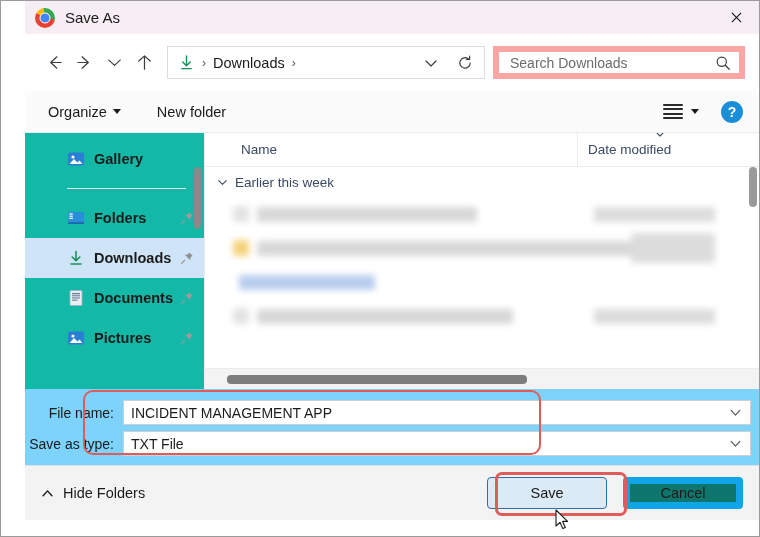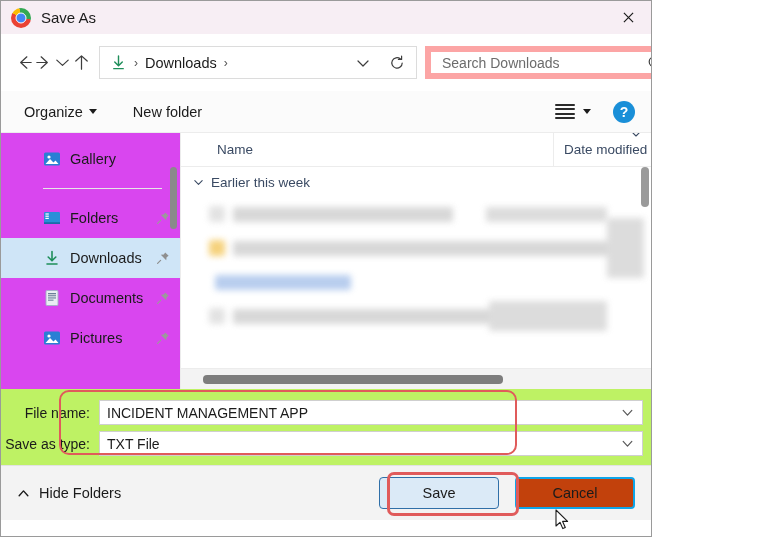--- a/index.html
+++ b/index.html
@@ -4,24 +4,25 @@
 <style>
   * { box-sizing: border-box; margin: 0; padding: 0; }
   html, body {
     width: 760px; height: 537px;
     font-family: "Liberation Sans", sans-serif;
     background: #ffffff;
     overflow: hidden;
   }
   #dialog {
     position: relative;
-    width: 652px; height: 537px;
+    width: 760px; height: 537px;
     background: #ffffff;
     border: 1px solid #9a9a9a;
     overflow: hidden;
+    padding-left: 24px;
   }
 
   
   .titlebar {
     height: 33px;
     background: #f7eef4;
     display: flex; align-items: center;
     position: relative;
   }
   .chrome-logo {
@@ -130,25 +131,26 @@
     background: #1a8fd8; color: #ffffff;
     display: flex; align-items: center; justify-content: center;
     font-size: 14px; font-weight: bold; margin-left: 14px;
   }
 
   
   .body-split { display: flex; height: 256px; }
 
   .sidebar {
     width: 180px; flex: none;
-    background: #d946ef;
+    background: #14b8a6;
     position: relative;
     border-right: 1px solid #ececec;
     padding-top: 6px;
     overflow: hidden;
+    font-weight: bold;
   }
   .nav-item {
     height: 40px;
     display: flex; align-items: center;
     padding-left: 42px; padding-right: 10px;
     position: relative;
     border-radius: 0;
   }
   .nav-item.selected { background: #cfe5f7; }
   .nav-label { font-size: 14.5px; color: #1b1b1b; white-space: nowrap; }
@@ -226,21 +228,21 @@
     height: 21px; background: #f3f3f3; position: relative; flex: none;
     border-top: 1px solid #ececec;
   }
   .hscroll-thumb {
     position: absolute; left: 22px; top: 6px;
     width: 300px; height: 9px; background: #7d7d7d; border-radius: 4px;
   }
 
   
   .formzone {
-    height: 76px; background: #bef264;
+    height: 76px; background: #7dd3fc;
     position: relative;
     padding-top: 8px;
   }
   .frow2 { height: 31px; display: flex; align-items: center; }
   .flabel {
     width: 98px; text-align: right; padding-right: 9px;
     font-size: 14px; color: #1b1b1b; flex: none;
   }
   .finput {
     flex: 1; height: 25px; margin-right: 8px;
@@ -276,21 +278,21 @@
   .btn {
     width: 120px; height: 32px;
     display: flex; align-items: center; justify-content: center;
     font-size: 14.5px; color: #1b1b1b;
     border-radius: 4px;
   }
   .btn.primary {
     background: #dbeaf7; border: 1.6px solid #2f6fa8;
   }
   .btn.secondary {
-    background: #c2410c; border: 2px solid #0ea5e9;
+    background: #0f766e; border: 7px solid #0ea5e9;
   }
   .red-box.savebtn {
     position: absolute; right: 132px; top: 6px;
     width: 132px; height: 44px;
     border: 3px solid #e05b5b; border-radius: 7px;
   }
   .cursor {
     position: absolute; left: 554px; top: 508px;
     width: 16px; height: 24px; pointer-events: none;
   }

